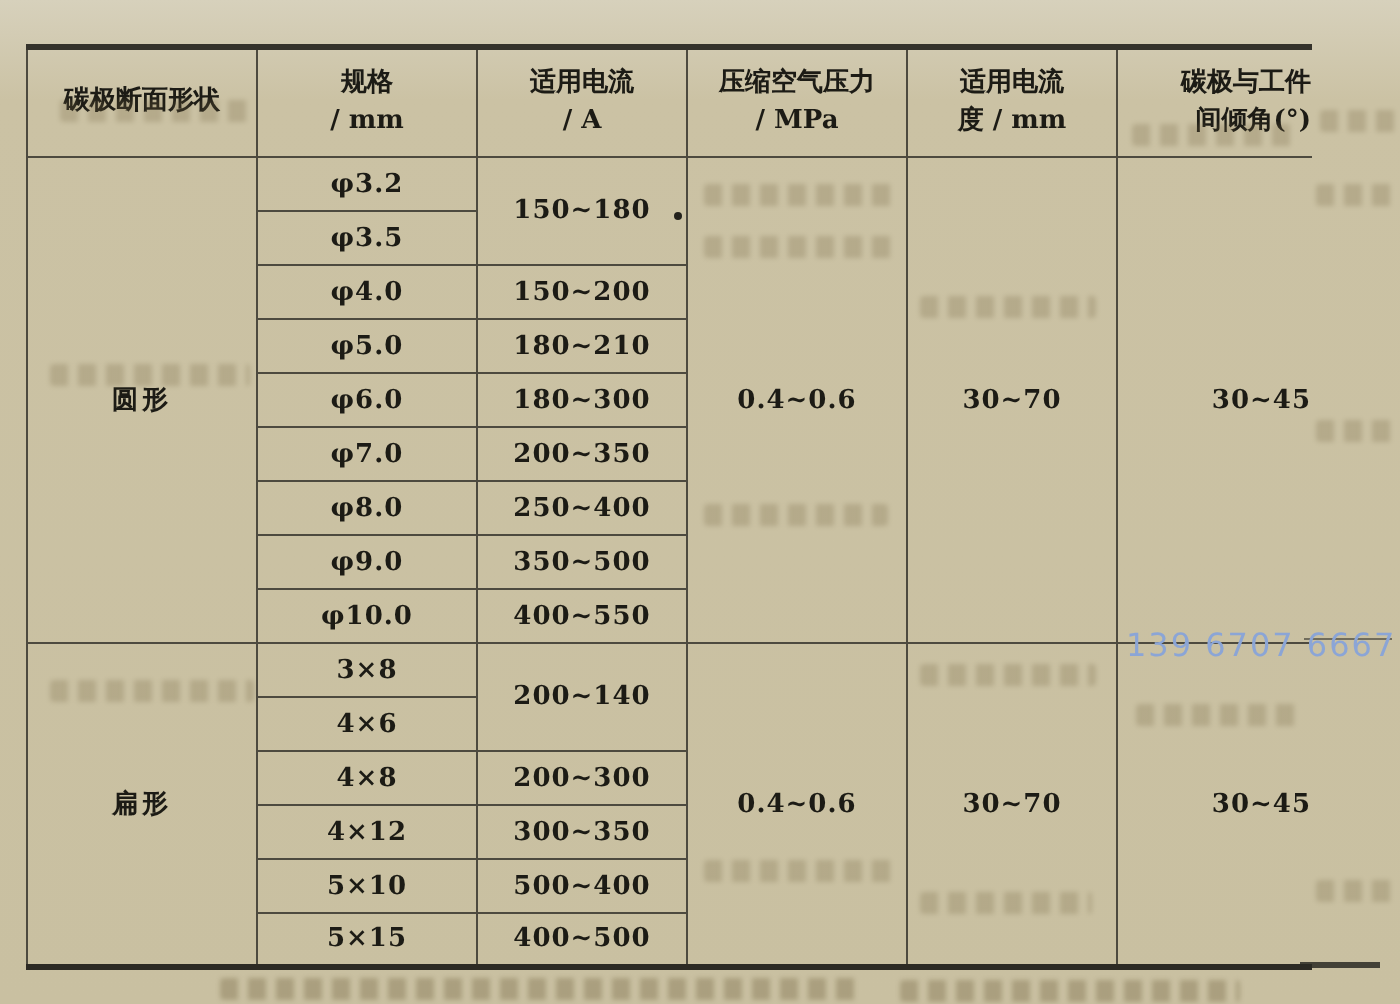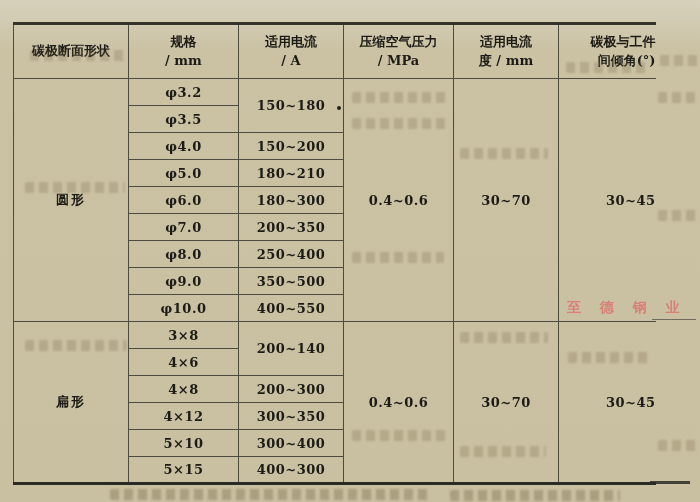--- a/index.html
+++ b/index.html
@@ -165,33 +165,33 @@
       <tr>
         <td class="num">4×8</td>
         <td class="num">200~300</td>
       </tr>
       <tr>
         <td class="num">4×12</td>
         <td class="num">300~350</td>
       </tr>
       <tr>
         <td class="num">5×10</td>
-        <td class="num">300~400</td>
+        <td class="num">500~400</td>
       </tr>
       <tr>
         <td class="num">5×15</td>
-        <td class="num">400~300</td>
+        <td class="num">400~500</td>
       </tr>
     </tbody>
   </table>
 
   <div class="divider-ext"></div>
   <div class="bottom-ext"></div>
 
-  <div class="wm-company" style="color:#d97f77;">至 德 钢 业</div>
+  <div class="wm-phone" style="color:#8ba5d6;">139 6707 6667</div>
 
   <div class="sm" style="left:30px; top:50px; width:95px;"></div>
   <div class="sm" style="left:660px; top:55px; width:38px;"></div>
   <div class="sm" style="left:352px; top:92px; width:98px;"></div>
   <div class="sm" style="left:352px; top:118px; width:94px;"></div>
   <div class="sm" style="left:566px; top:62px; width:84px;"></div>
   <div class="sm" style="left:658px; top:92px; width:40px;"></div>
   <div class="sm" style="left:460px; top:148px; width:88px;"></div>
   <div class="sm" style="left:25px; top:182px; width:100px;"></div>
   <div class="sm" style="left:658px; top:210px; width:40px;"></div>

